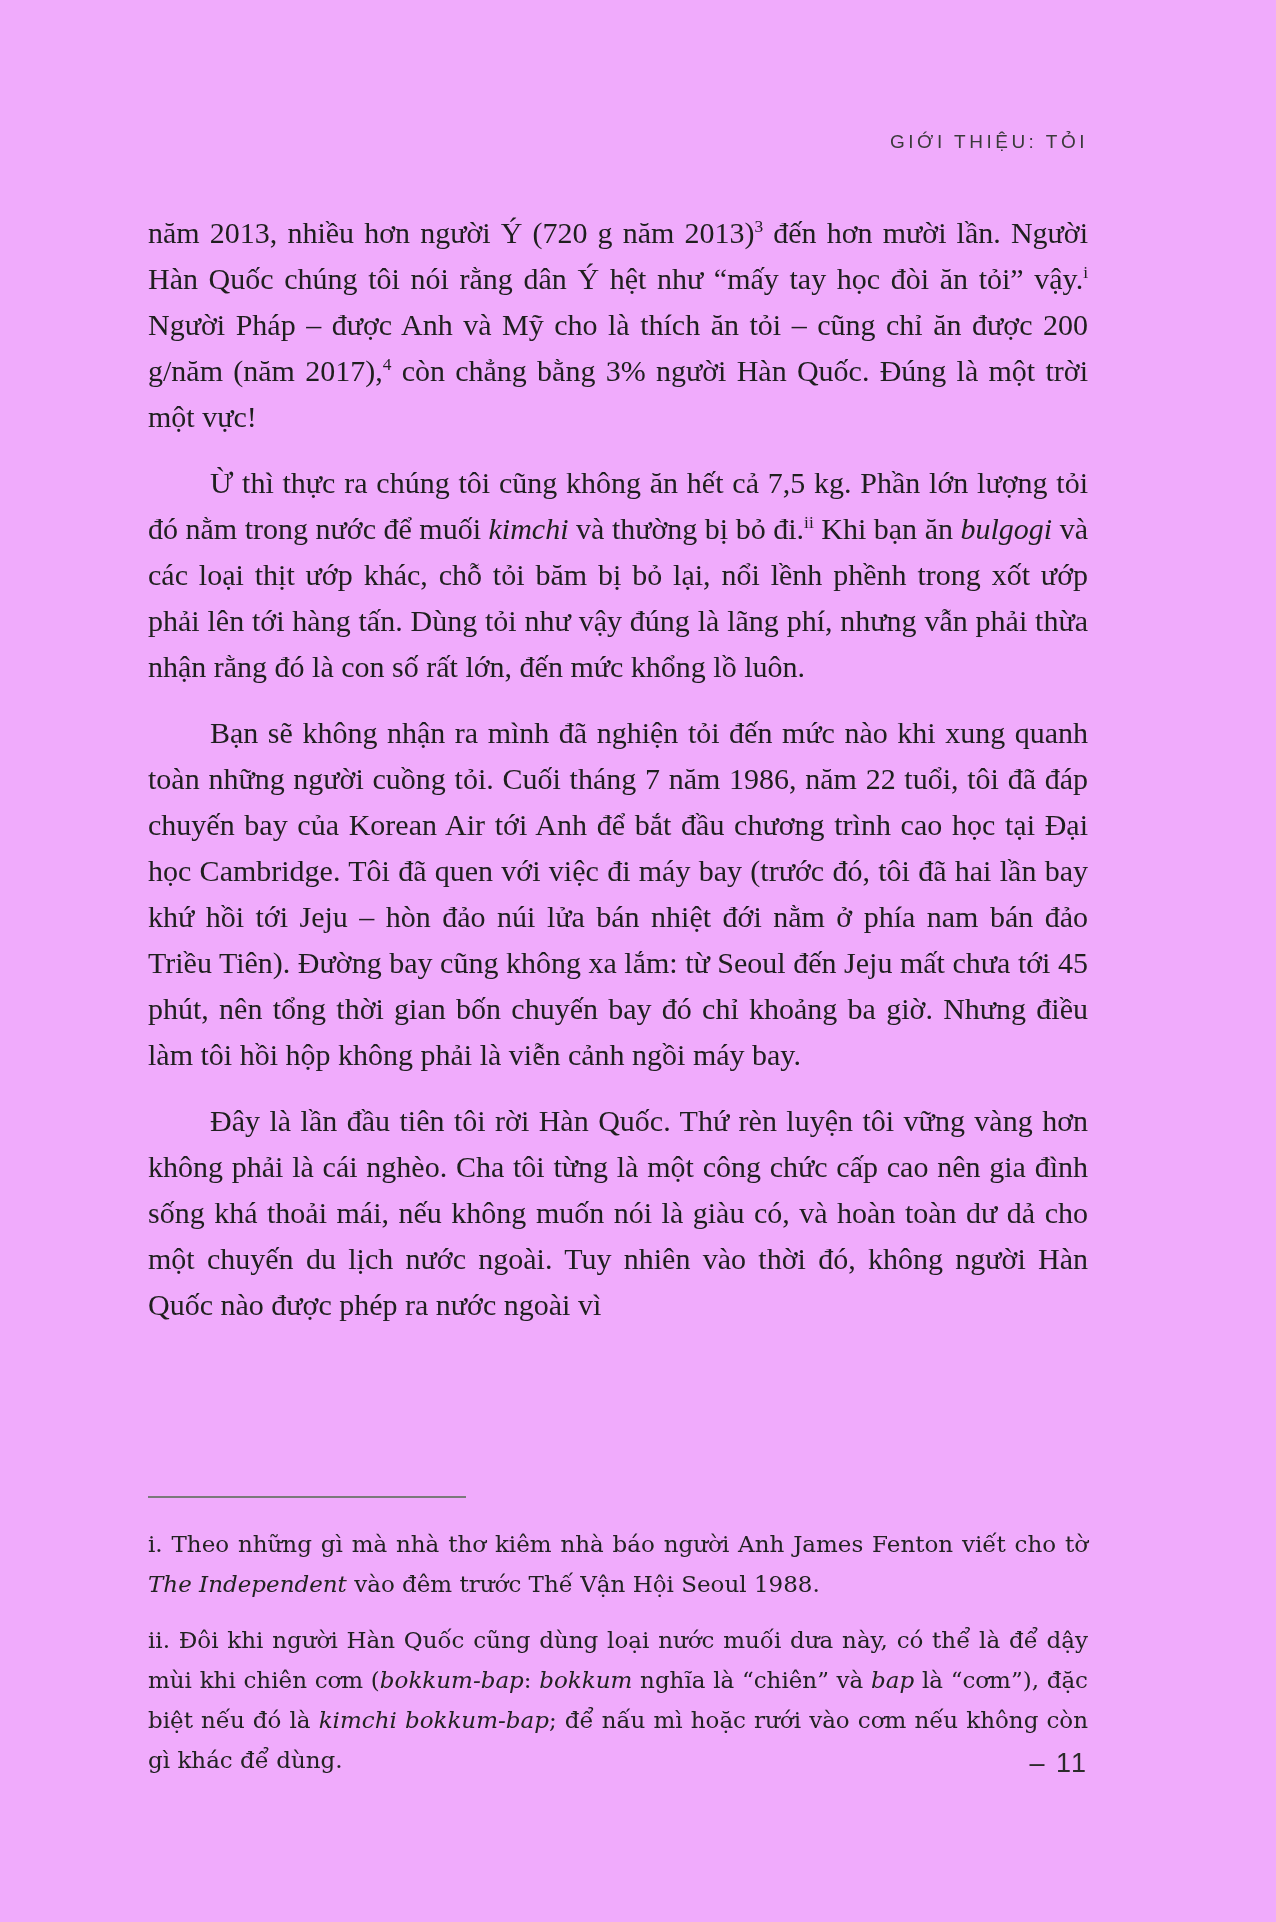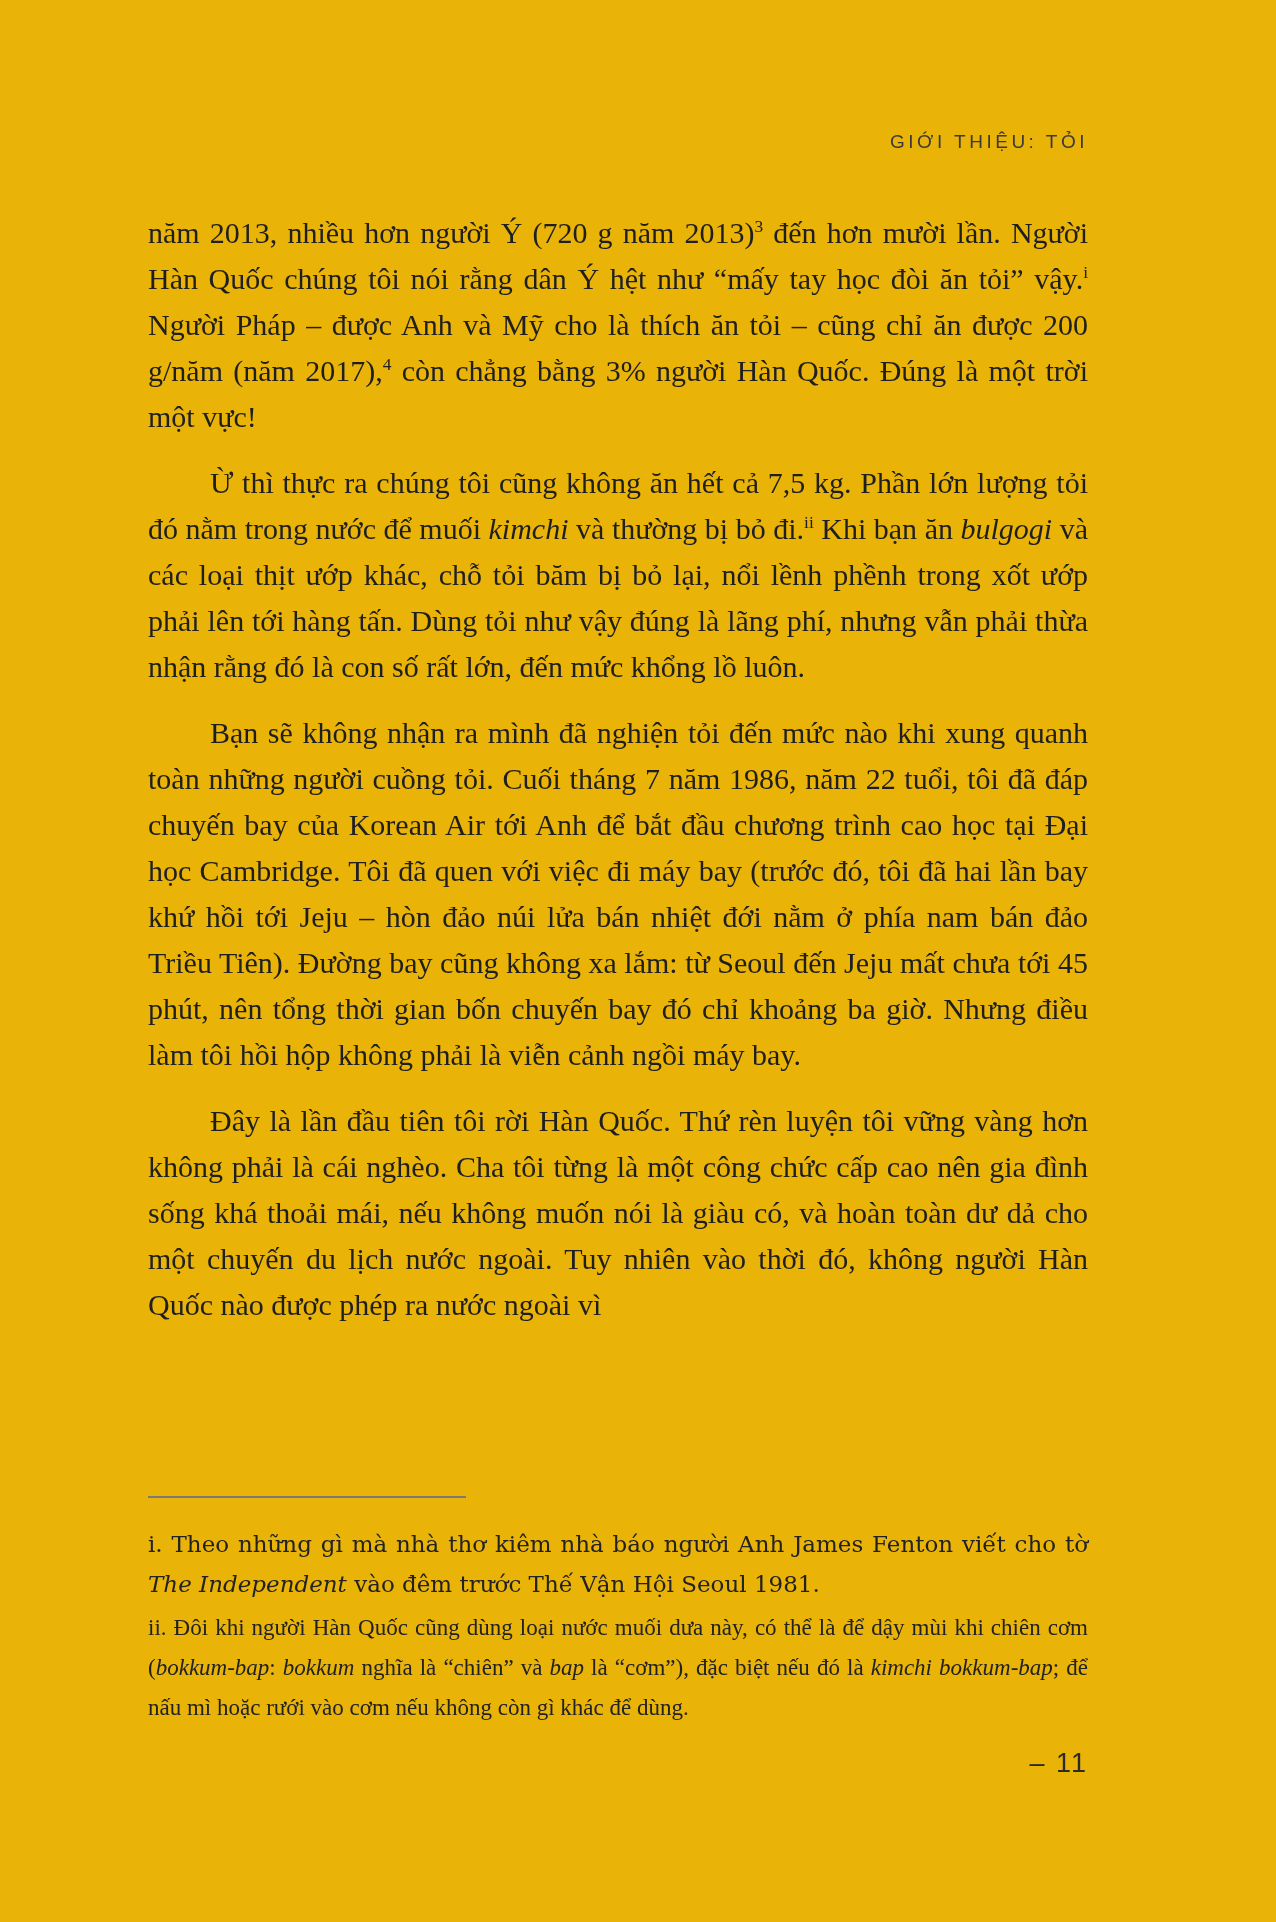--- a/index.html
+++ b/index.html
@@ -1,21 +1,21 @@
 <!DOCTYPE html>
 <html><head>
 <meta charset="utf-8">
 <style>
   html, body { margin: 0; padding: 0; background: #e8e8e8; }
   .page {
     position: relative;
     width: 1276px;
     height: 1922px;
     margin: 0 auto;
-    background: #eab308;
+    background: #f0abfc;
     font-family: "DejaVu Serif", "Liberation Serif", serif;
     color: #1f1f1f;
     overflow: hidden;
   }
   .running-head {
     position: absolute;
     top: 131px;
     left: 148px;
     width: 940px;
     text-align: right;
@@ -58,21 +58,21 @@
     margin: 0 0 26px 0;
   }
   .footnote {
     margin: 0;
     font-size: 23px;
     line-height: 40px;
     text-align: justify;
     text-justify: inter-word;
     color: #222222;
   }
-  .footnote + .footnote { margin-top: 4px; font-family: Liberation Serif, serif; }
+  .footnote + .footnote { margin-top: 16px; }
   .page-number {
     position: absolute;
     top: 1748px;
     left: 148px;
     width: 940px;
     text-align: right;
     font-family: "Liberation Sans", sans-serif;
     font-size: 27px;
     letter-spacing: 2px;
     color: #2b2b2b;
@@ -91,20 +91,20 @@
     <p class="para indented"><span>Ừ thì thực ra chúng tôi cũng không ăn hết cả 7,5 kg. Phần lớn lượng tỏi đó nằm trong nước để muối </span><span class="italic-term">kimchi</span><span> và thường bị bỏ đi.</span><sup class="fn-ref">ii</sup><span> Khi bạn ăn </span><span class="italic-term">bulgogi</span><span> và các loại thịt ướp khác, chỗ tỏi băm bị bỏ lại, nổi lềnh phềnh trong xốt ướp phải lên tới hàng tấn. Dùng tỏi như vậy đúng là lãng phí, nhưng vẫn phải thừa nhận rằng đó là con số rất lớn, đến mức khổng lồ luôn.</span></p>
 
     <p class="para indented"><span>Bạn sẽ không nhận ra mình đã nghiện tỏi đến mức nào khi xung quanh toàn những người cuồng tỏi. Cuối tháng 7 năm 1986, năm 22 tuổi, tôi đã đáp chuyến bay của Korean Air tới Anh để bắt đầu chương trình cao học tại Đại học Cambridge. Tôi đã quen với việc đi máy bay (trước đó, tôi đã hai lần bay khứ hồi tới Jeju – hòn đảo núi lửa bán nhiệt đới nằm ở phía nam bán đảo Triều Tiên). Đường bay cũng không xa lắm: từ Seoul đến Jeju mất chưa tới 45 phút, nên tổng thời gian bốn chuyến bay đó chỉ khoảng ba giờ. Nhưng điều làm tôi hồi hộp không phải là viễn cảnh ngồi máy bay.</span></p>
 
     <p class="para indented"><span>Đây là lần đầu tiên tôi rời Hàn Quốc. Thứ rèn luyện tôi vững vàng hơn không phải là cái nghèo. Cha tôi từng là một công chức cấp cao nên gia đình sống khá thoải mái, nếu không muốn nói là giàu có, và hoàn toàn dư dả cho một chuyến du lịch nước ngoài. Tuy nhiên vào thời đó, không người Hàn Quốc nào được phép ra nước ngoài vì</span></p>
   </div>
 
   <div class="footnote-section">
     <div class="fn-divider"></div>
 
-    <p class="footnote"><span>i. Theo những gì mà nhà thơ kiêm nhà báo người Anh James Fenton viết cho tờ </span><span class="italic-term">The Independent</span><span> vào đêm trước Thế Vận Hội Seoul 1981.</span></p>
+    <p class="footnote"><span>i. Theo những gì mà nhà thơ kiêm nhà báo người Anh James Fenton viết cho tờ </span><span class="italic-term">The Independent</span><span> vào đêm trước Thế Vận Hội Seoul 1988.</span></p>
 
     <p class="footnote"><span>ii. Đôi khi người Hàn Quốc cũng dùng loại nước muối dưa này, có thể là để dậy mùi khi chiên cơm (</span><span class="italic-term">bokkum-bap</span><span>: </span><span class="italic-term">bokkum</span><span> nghĩa là “chiên” và </span><span class="italic-term">bap</span><span> là “cơm”), đặc biệt nếu đó là </span><span class="italic-term">kimchi bokkum-bap</span><span>; để nấu mì hoặc rưới vào cơm nếu không còn gì khác để dùng.</span></p>
   </div>
 
   <div class="page-number">– 11</div>
 
 </div>
 
 </body></html>

